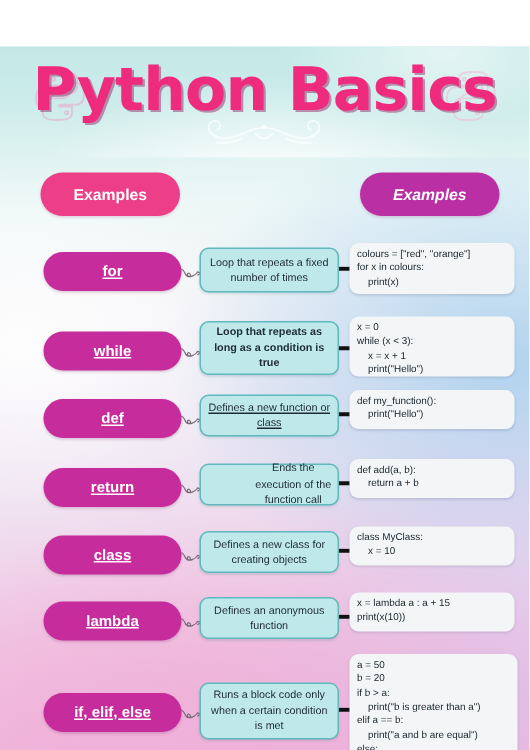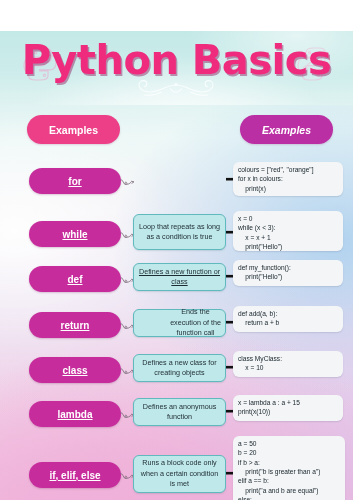--- a/index.html
+++ b/index.html
@@ -138,20 +138,21 @@
   <div class="row" style="top:131px;height:46px;">
     <div class="kw-pill" style="top:6px;width:92px;height:26px;">for</div>
     <span class="squiggle" style="left:120px;top:11px;">
       <svg width="16" height="16" viewBox="0 0 16 16">
           <g fill="none" stroke="#7b6a78" stroke-width="0.8">
         <path d="M0.5 6.5c3 0 2.6 5 5 5 1.6 0 2-1.6 0.8-2.2-1-0.5-2 0.6-1 1.6 1.2 1.2 4.4 0.1 6.4-2.4"></path>
         <path d="M11.2 8.2l2.8 0.6-2.4 1.7"></path>
           </g>
         </svg>
     </span>
+    <div class="desc-box" style="top:3px;width:93px;height:30px;">Loop that repeats a fixed number of times</div>
     <span class="arrow" style="left:226px;top:10px;">
       <svg width="28" height="16" viewBox="0 0 28 16">
           <path d="M0 7.2h18" stroke="#111" stroke-width="2.6"></path>
           <path d="M17 2.2L25 7.6 17 12.6z" fill="#111"></path>
         </svg>
     </span>
     <div class="ex-box" style="top:0px;width:110px;height:34px;">colours = ["red", "orange"]
 for x in colours:
     print(x)</div>
   </div>
@@ -159,21 +160,21 @@
   <div class="row" style="top:180px;height:52px;">
     <div class="kw-pill" style="top:10px;width:92px;height:26px;">while</div>
     <span class="squiggle" style="left:120px;top:15px;">
       <svg width="16" height="16" viewBox="0 0 16 16">
           <g fill="none" stroke="#7b6a78" stroke-width="0.8">
         <path d="M0.5 6.5c3 0 2.6 5 5 5 1.6 0 2-1.6 0.8-2.2-1-0.5-2 0.6-1 1.6 1.2 1.2 4.4 0.1 6.4-2.4"></path>
         <path d="M11.2 8.2l2.8 0.6-2.4 1.7"></path>
           </g>
         </svg>
     </span>
-    <div class="desc-box" style="top:3px;width:93px;height:36px;">Loop that repeats as long as a condition is true</div>
+    <div class="desc-box" style="top:3px;width:93px;height:36px;font-weight:bold;">Loop that repeats as long as a condition is true</div>
     <span class="arrow" style="left:226px;top:14px;">
       <svg width="28" height="16" viewBox="0 0 28 16">
           <path d="M0 7.2h18" stroke="#111" stroke-width="2.6"></path>
           <path d="M17 2.2L25 7.6 17 12.6z" fill="#111"></path>
         </svg>
     </span>
     <div class="ex-box" style="top:0px;width:110px;height:40px;">x = 0
 while (x &lt; 3):
     x = x + 1
     print("Hello")</div>

